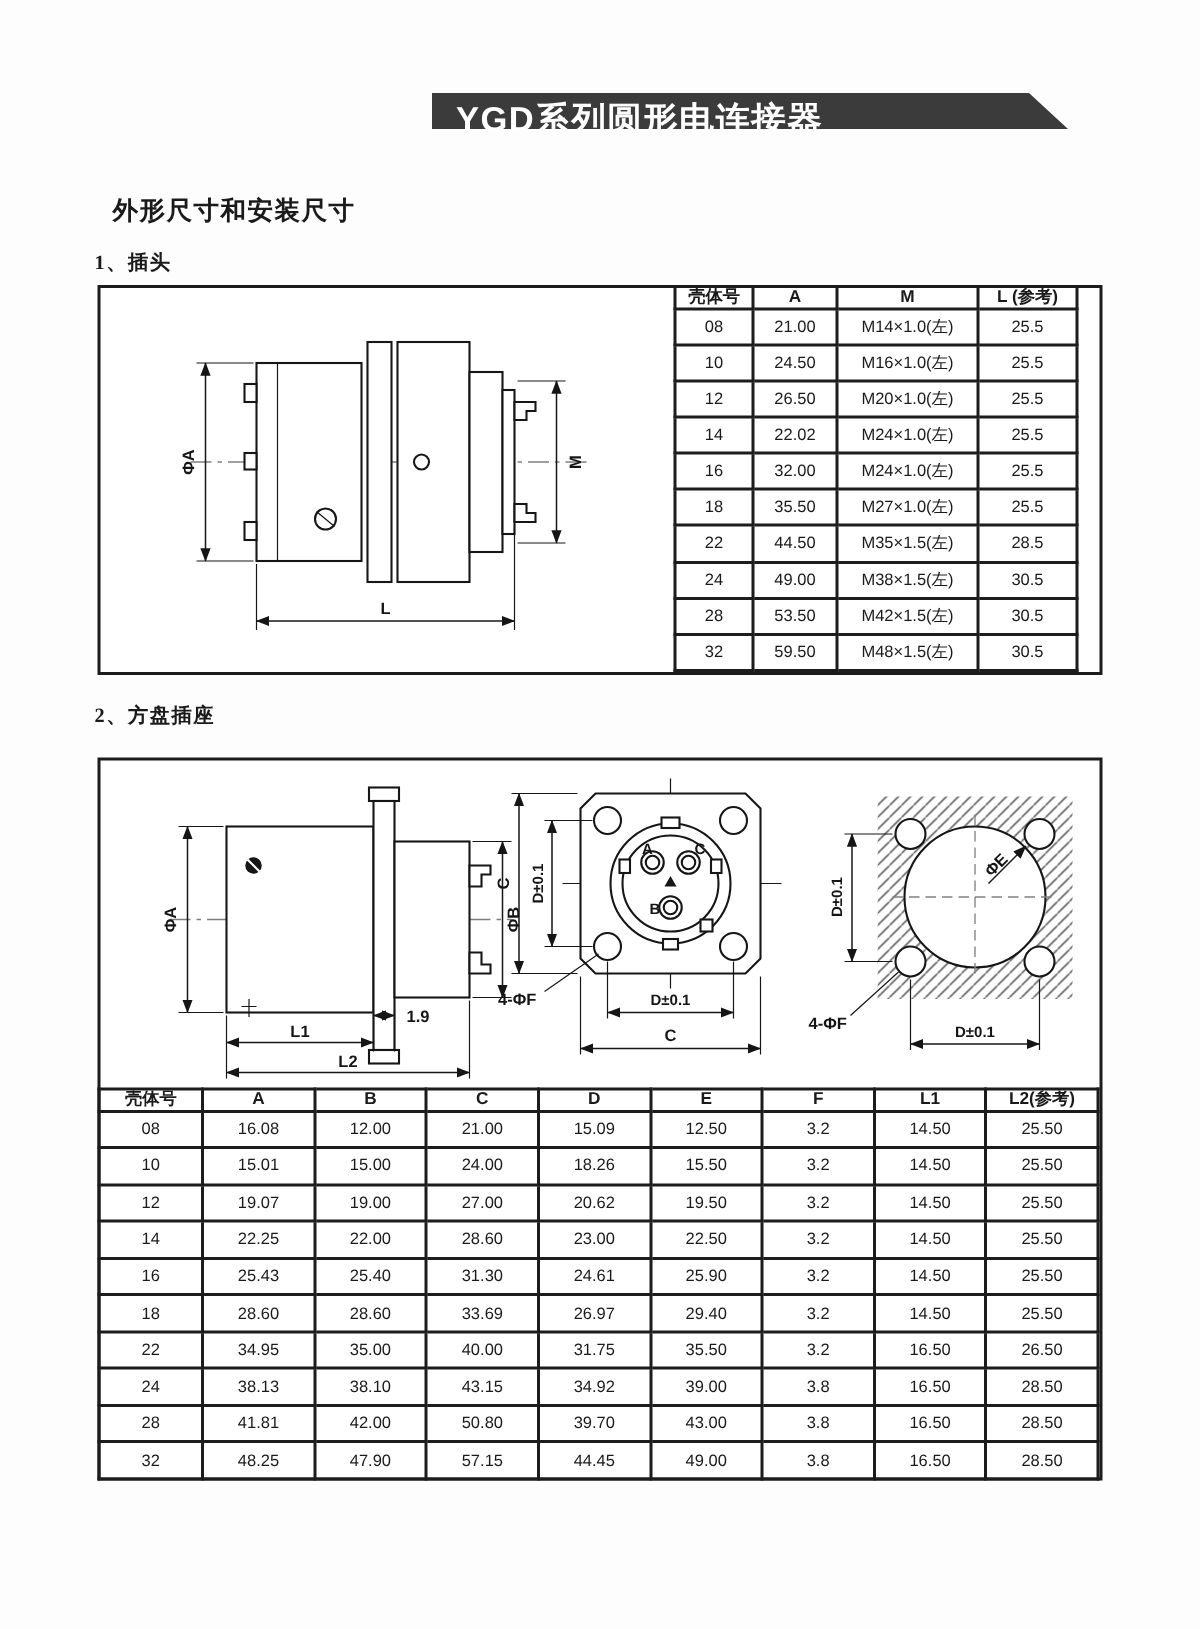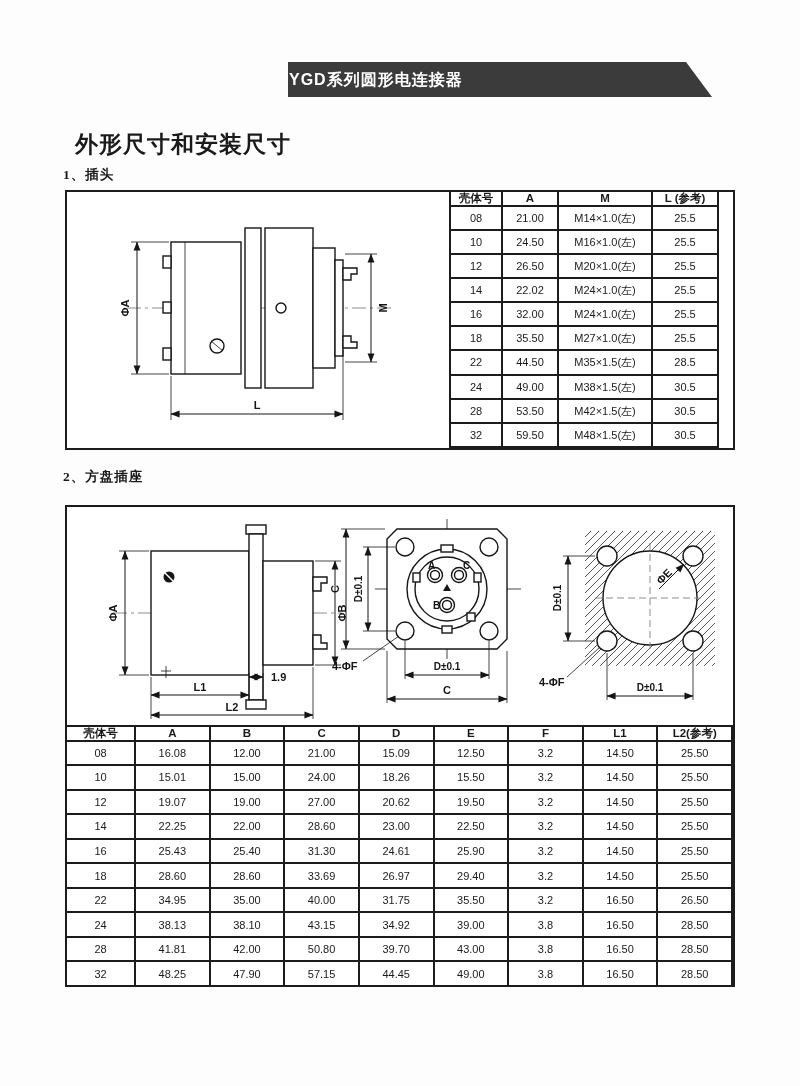--- a/index.html
+++ b/index.html
@@ -3,28 +3,28 @@
 <meta charset="utf-8">
 <style>
   html,body{margin:0;padding:0;}
   body{
     width:800px;height:1086px;position:relative;background:#fdfdfd;
     font-family:"Liberation Sans","DejaVu Sans",sans-serif;color:#1a1a1a;
     overflow:hidden;
   }
   
   .banner{
-    position:absolute;left:288px;top:62px;width:424px;height:35px;
+    position:absolute;left:288px;top:62px;width:424px;height:24px;
     background:#3b3b3b;color:#fff;
     clip-path:polygon(0 0,calc(100% - 26px) 0,100% 100%,0 100%);
-    font-size:16px;font-weight:bold;line-height:35px;padding-left:1px;
+    font-size:23px;font-weight:bold;line-height:35px;padding-left:16px;
     letter-spacing:1px;box-sizing:border-box;
   }
   
-  .section-title{position:absolute;left:75px;top:129px;font-size:23px;font-weight:bold;letter-spacing:1px;}
+  .section-title{position:absolute;left:75px;top:129px;font-size:17px;font-weight:bold;letter-spacing:1px;}
   .sub-heading{position:absolute;font-size:13.5px;font-weight:bold;letter-spacing:1px;font-family:Liberation Serif, serif;}
   .sub-heading.plug{left:63px;top:166px;}
   .sub-heading.socket{left:63px;top:468px;}
   
   .frame{position:absolute;border:2px solid #1c1c1c;background:#fff;}
   .frame.box1{left:65px;top:190px;width:666px;height:256px;}
   .frame.box2{left:65px;top:505px;width:666px;height:478px;}
   
   table{border-collapse:collapse;table-layout:fixed;}
   th,td{

